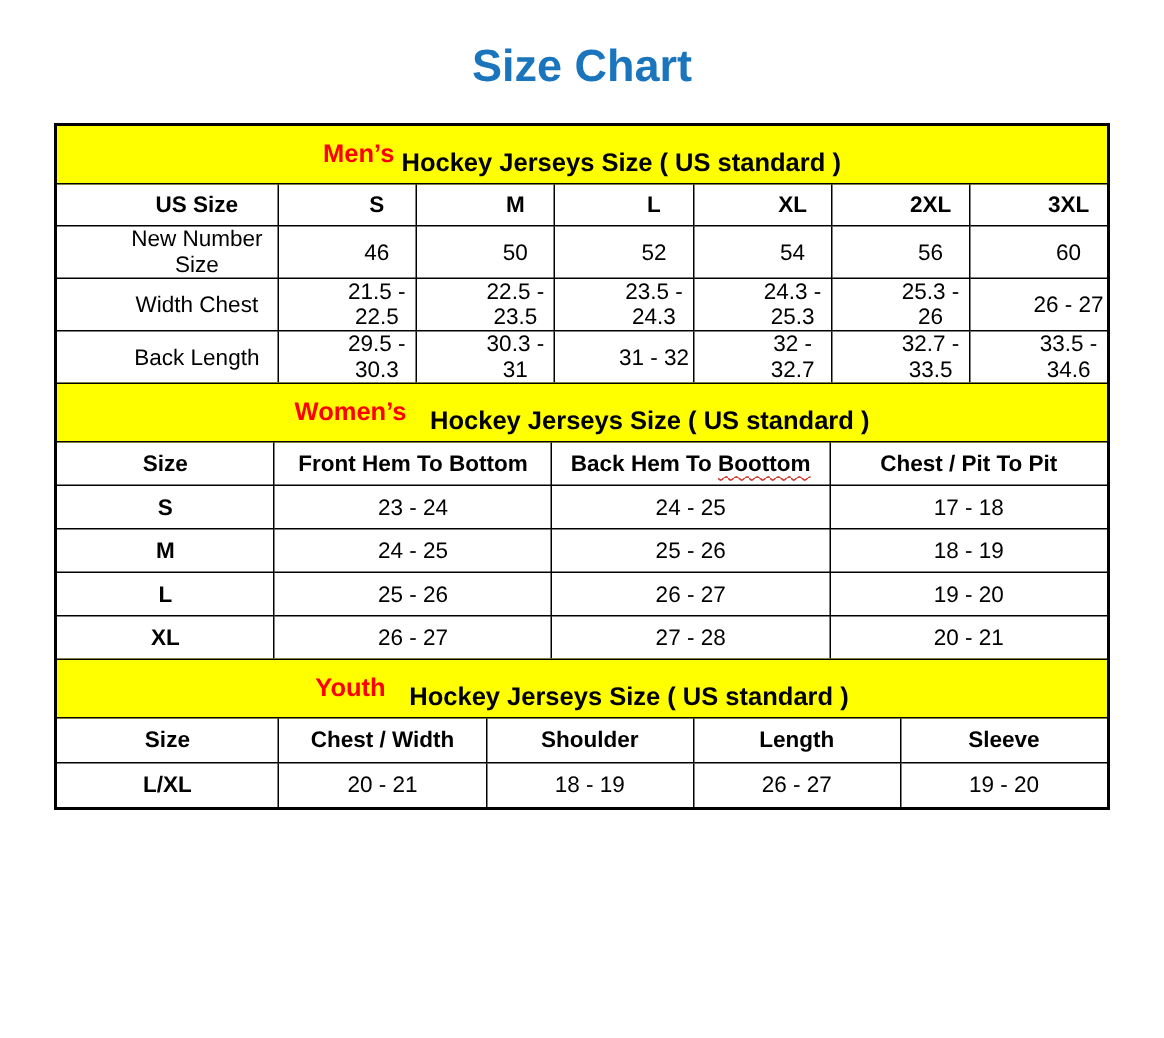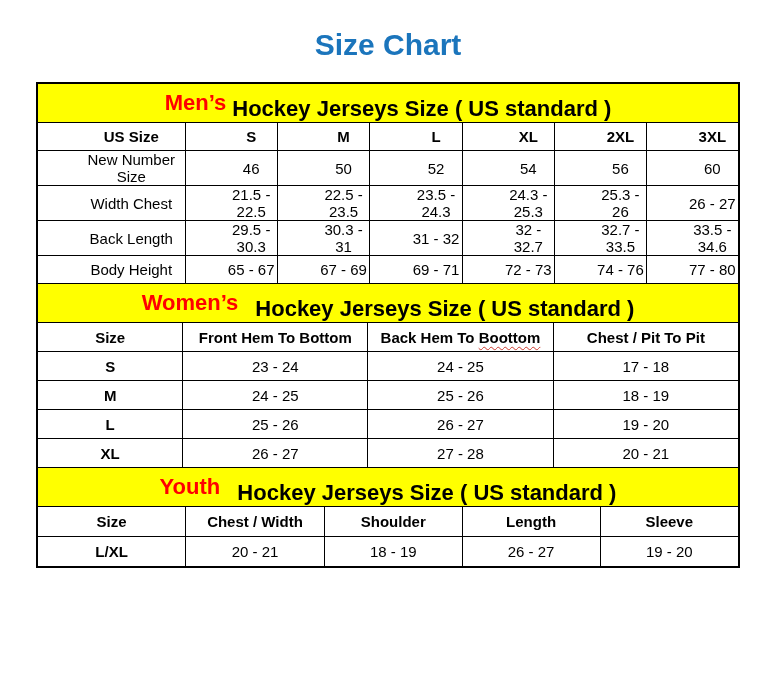--- a/index.html
+++ b/index.html
@@ -27,21 +27,21 @@
     width: 700px;
     margin: 20px auto 0 auto;
     border: 2px solid var(--border-black, #000);
   }
   .section-header {
     height: 38px;
     background: var(--header-yellow, #FFFF00);
     display: flex;
     align-items: center;
     justify-content: center;
-    font-size: 22px;
+    font-size: 17px;
     font-weight: bold;
     border-bottom: 1.5px solid var(--border-black, #000);
   }
   .section-header.mid {
     border-top: 1.5px solid var(--border-black, #000);
     gap: 11px;
   }
   .hl {
     color: var(--accent-red, #FF0000);
   }
@@ -133,29 +133,20 @@
       </tr>
       <tr>
         <td class="row-label">Back Length</td>
         <td>29.5 - 30.3</td>
         <td>30.3 - 31</td>
         <td>31 - 32</td>
         <td>32 - 32.7</td>
         <td>32.7 - 33.5</td>
         <td>33.5 - 34.6</td>
       </tr>
-      <tr>
-        <td class="row-label">Body Height</td>
-        <td>65 - 67</td>
-        <td>67 - 69</td>
-        <td>69 - 71</td>
-        <td>72 - 73</td>
-        <td>74 - 76</td>
-        <td>77 - 80</td>
-      </tr>
     </tbody>
   </table>
 
   <div class="section-header mid">
     <span class="hl">Women’s</span>
       <span class="hl-rest"> Hockey Jerseys Size ( US standard )</span>
   </div>
   <table class="t-women">
     <colgroup>
       <col style="width:20.7%">

